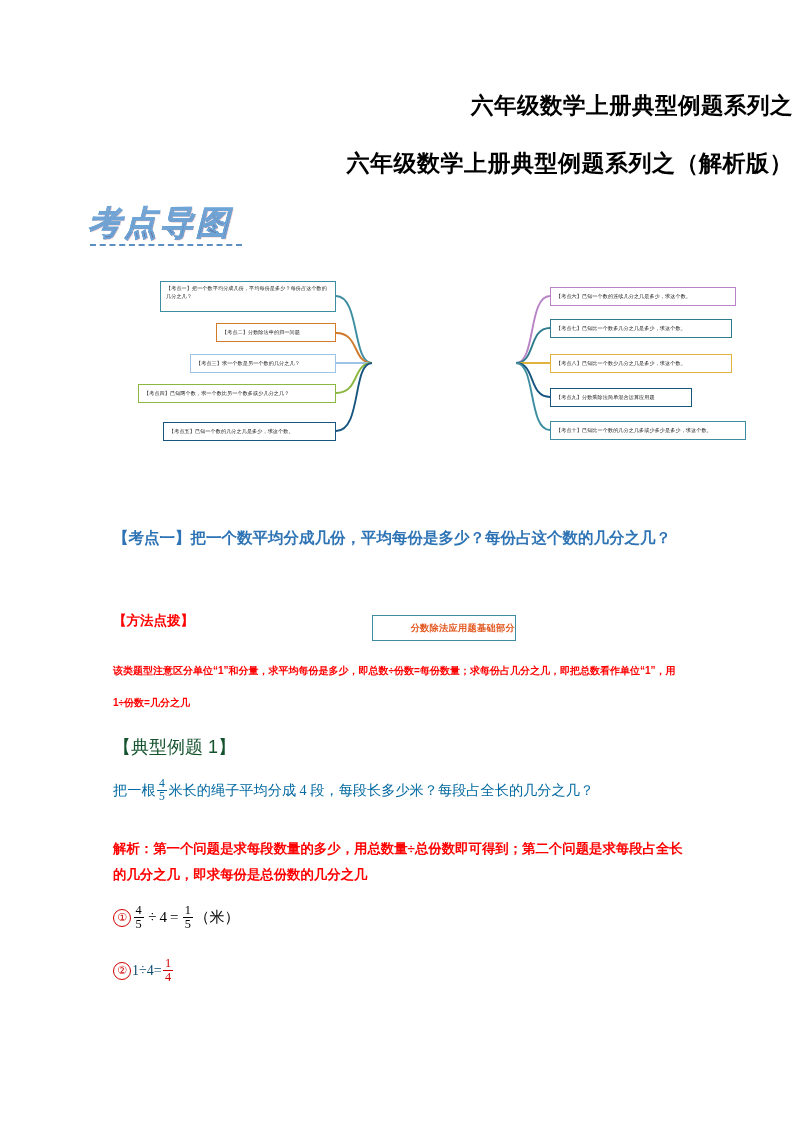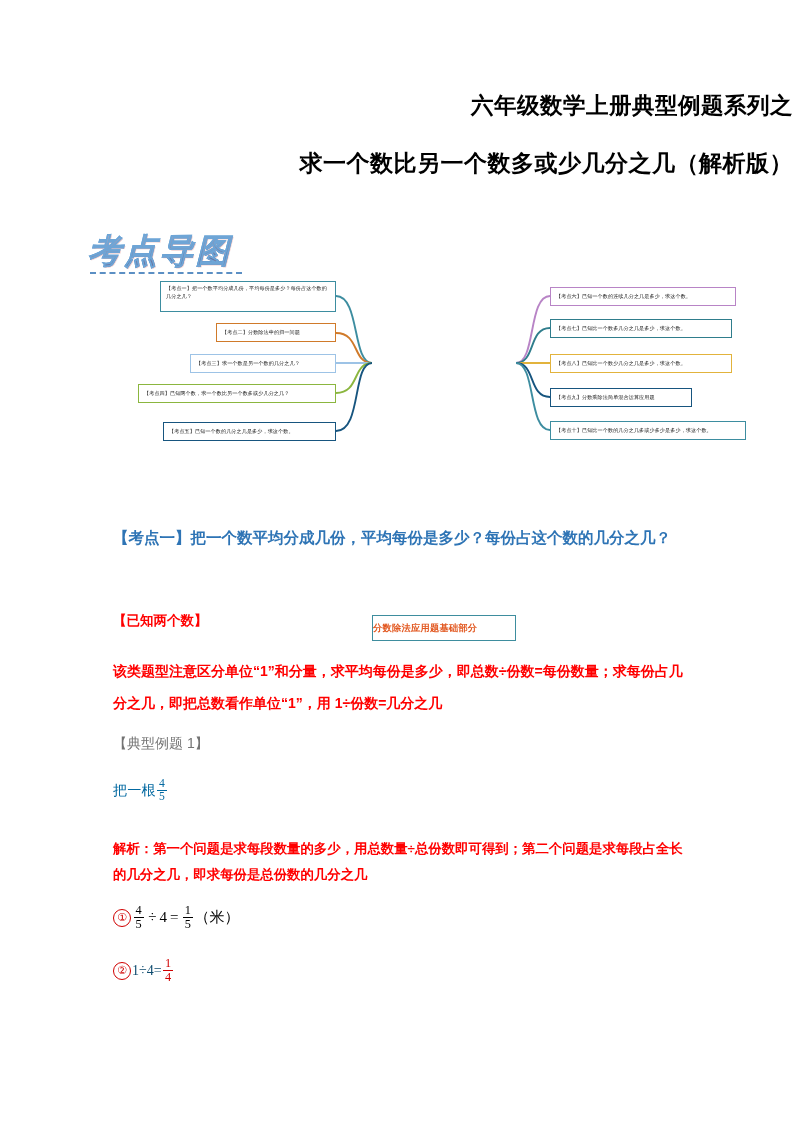--- a/index.html
+++ b/index.html
@@ -35,21 +35,20 @@
     font-size: 23px;
   }
 
   
   .logo-wrap {
     position: absolute;
     left: 88px;
     top: 203px;
     width: 170px;
     height: 46px;
-    margin-top: 28px;
   }
   .logo-word {
     font-family: "Liberation Serif", "DejaVu Serif", serif;
     font-size: 33px;
     font-weight: bold;
     font-style: italic;
     letter-spacing: 3px;
     background: linear-gradient(175deg, #b9d4ee 0%, #6fa8d8 35%, #2f6fb5 70%, #7fb0dd 100%);
     -webkit-background-clip: text;
     background-clip: text;
@@ -91,21 +90,21 @@
     position: absolute;
     box-sizing: border-box;
     left: 372px;
     top: 350px;
     width: 144px;
     height: 26px;
     border: 1.6px solid #3e8d9e;
     background: #ffffff;
     display: flex;
     align-items: center;
-    justify-content: flex-start;
+    justify-content: flex-end;
     font-family: "Liberation Sans", "DejaVu Sans", sans-serif;
     font-weight: bold;
     font-size: 9.2px;
     color: #e2571f;
     letter-spacing: 0.3px;
   }
 
   
   .content { position: absolute; left: 0; top: 0; width: 793px; }
 
@@ -130,33 +129,33 @@
     font-size: 13.5px;
     color: #ff0000;
   }
   .fangfa-body {
     position: absolute;
     left: 113px;
     top: 655px;
     width: 570px;
     font-family: "Liberation Sans", "DejaVu Sans", sans-serif;
     font-weight: bold;
-    font-size: 14px;
+    font-size: 10px;
     line-height: 32px;
     color: #ff0000;
   }
 
   .dianxing-label {
     position: absolute;
     left: 113px;
     top: 735px;
     font-family: "Liberation Sans", "DejaVu Sans", sans-serif;
     font-weight: normal;
-    font-size: 14px;
-    color: #737373;
+    font-size: 18px;
+    color: #14532d;
   }
 
   .problem {
     position: absolute;
     left: 113px;
     top: 775px;
     width: 580px;
     font-family: "Liberation Serif", "DejaVu Serif", serif;
     font-size: 14.2px;
     line-height: 30px;
@@ -215,21 +214,21 @@
     top: -1px;
   }
   .frac .num { display: block; padding: 0 2px; }
   .frac .den { display: block; padding: 0 2px; border-top: 1.1px solid currentColor; }
   .op { margin: 0 3px; }
 </style>
 </head>
 <body>
 
 <div class="doc-title line1">六年级数学上册典型例题系列之</div>
-<div class="doc-title line2">求一个数比另一个数多或少几分之几（解析版）</div>
+<div class="doc-title line2">六年级数学上册典型例题系列之（解析版）</div>
 
 <div class="logo-wrap">
   <div class="logo-word">考点导图</div>
   <div class="logo-rule"></div>
 </div>
 
 <div class="mindmap">
   <svg class="mm-svg" width="793" height="200">
 
     <path id="mm-l0" d="M 336 31 C 360 31 352 98 372 98" fill="none" stroke-width="1.9" stroke="#3d8da0"></path>
@@ -279,27 +278,27 @@
   </div>
   <div class="mm-node" id="mm-node-r4" style="left: 550px; top: 156px; width: 196px; height: 19px; display: flex; align-items: center; border: 1px solid rgb(61, 141, 160);">
     <span>【考点十】已知比一个数的几分之几多或少多少是多少，求这个数。</span>
   </div>
 </div>
 
 <div class="content">
 
   <div class="kaodian-head">【考点一】把一个数平均分成几份，平均每份是多少？每份占这个数的几分之几？</div>
 
-  <div class="fangfa-label">【已知两个数】</div>
+  <div class="fangfa-label">【方法点拨】</div>
   <div class="fangfa-body">该类题型注意区分单位“1”和分量，求平均每份是多少，即总数÷份数=每份数量；求每份占几分之几，即把总数看作单位“1”，用 1÷份数=几分之几</div>
 
   <div class="dianxing-label">【典型例题 1】</div>
 
   <div class="problem">
-    <span>把一根</span><span class="frac"><span class="num">4</span><span class="den">5</span></span>
+    <span>把一根</span><span class="frac"><span class="num">4</span><span class="den">5</span></span><span>米长的绳子平均分成 4 段，每段长多少米？每段占全长的几分之几？</span>
   </div>
 
   <div class="jiexi">解析：第一个问题是求每段数量的多少，用总数量÷总份数即可得到；第二个问题是求每段占全长的几分之几，即求每份是总份数的几分之几</div>
 
   <div class="answers">
     <div class="ans-line ans1">
       <span class="circ-num">①</span><span class="frac"><span class="num">4</span><span class="den">5</span></span><span class="op">÷</span><span>4</span><span class="op">=</span><span class="frac"><span class="num">1</span><span class="den">5</span></span><span>（米）</span>
     </div>
     <div class="ans-line ans2">
       <span class="circ-num">②</span><span class="red">1÷4=</span><span class="frac"><span class="num">1</span><span class="den">4</span></span>

